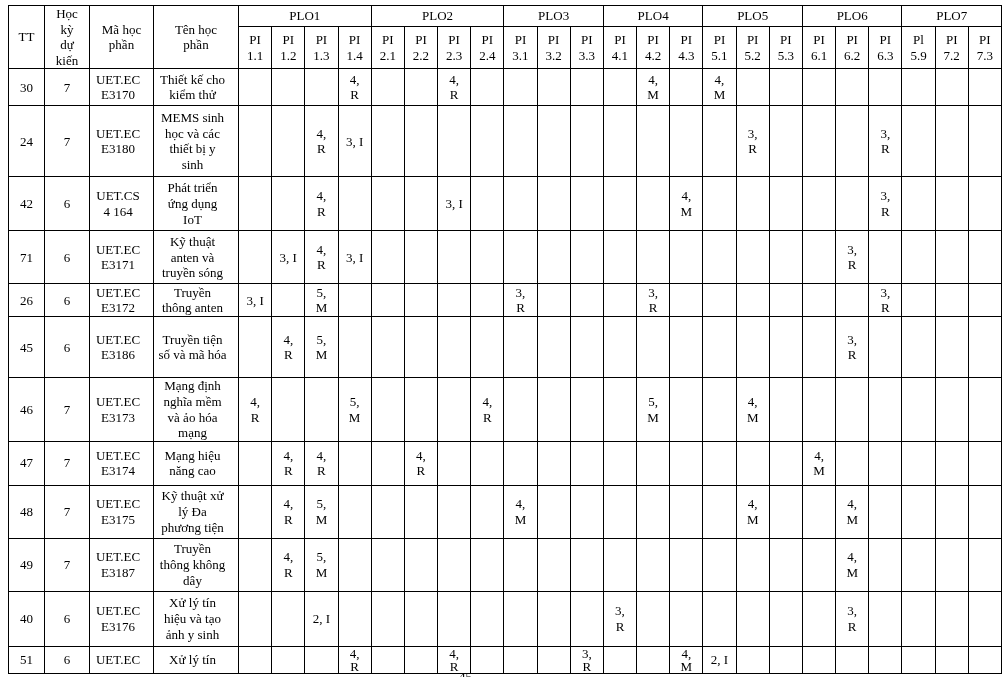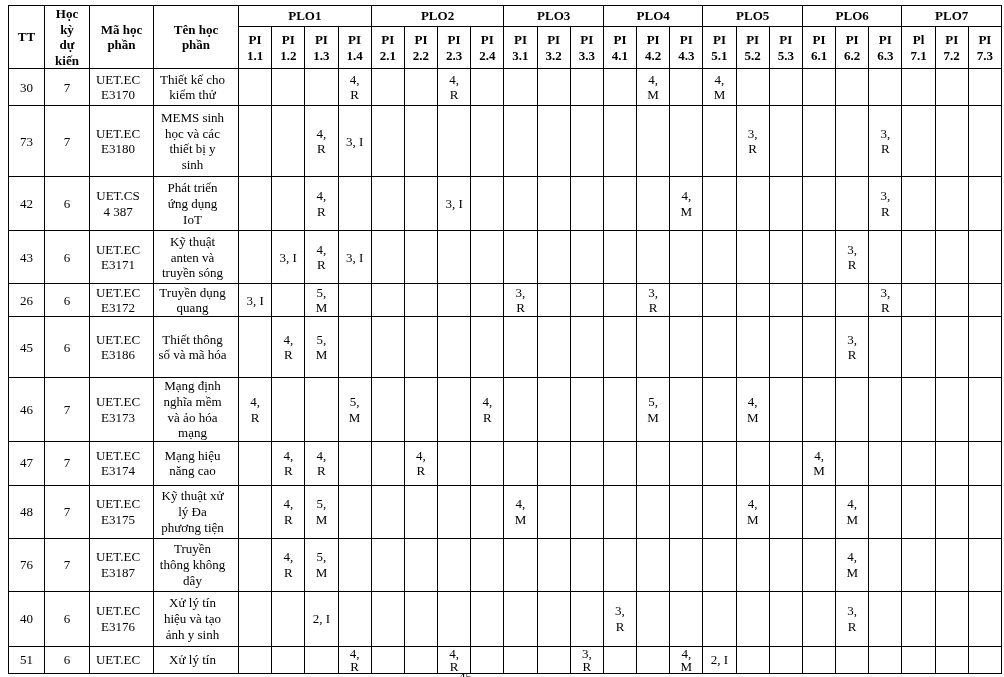--- a/index.html
+++ b/index.html
@@ -21,21 +21,21 @@
     border: 1px solid #000000;
     font-size: 13px;
     line-height: 1.2;
     padding: 0 2px;
     vertical-align: middle;
     text-align: center;
     white-space: pre-line;
     overflow: hidden;
     word-wrap: break-word;
   }
-  .plo-table th { font-weight: bold; }
+  .plo-table th { font-weight: normal; }
   .plo-table tr.group-row th { height: 20px; }
   .plo-table tr.pi-row th { height: 40px; text-align: center; }
   .plo-table td.cell-code,
   .plo-table td.cell-name {
     text-align: center;
     padding-left: 4px;
     padding-right: 11px;
   }
   .plo-table tbody tr:last-child td { line-height: 1.0; }
   .page-number {
@@ -133,21 +133,21 @@
 5.2</th>
         <th>PI
 5.3</th>
         <th>PI
 6.1</th>
         <th>PI
 6.2</th>
         <th>PI
 6.3</th>
         <th>Pl
-7.1</th>
+5.9</th>
         <th>PI
 7.2</th>
         <th>PI
 7.3</th>
       </tr>
     </thead>
   <tbody>
       <tr style="height: 37px;">
         <td class="cell-tt">30</td>
         <td class="cell-semester">7</td>
@@ -175,21 +175,21 @@
         <td class="cell-pi"></td>
         <td class="cell-pi"></td>
         <td class="cell-pi"></td>
         <td class="cell-pi"></td>
         <td class="cell-pi"></td>
         <td class="cell-pi"></td>
         <td class="cell-pi"></td>
         <td class="cell-pi"></td>
       </tr>
       <tr style="height: 71px;">
-        <td class="cell-tt">73</td>
+        <td class="cell-tt">24</td>
         <td class="cell-semester">7</td>
         <td class="cell-code">UET.EC E3180</td>
         <td class="cell-name">MEMS sinh học và các thiết bị y sinh</td>
         <td class="cell-pi"></td>
         <td class="cell-pi"></td>
         <td class="cell-pi">4,
 R</td>
         <td class="cell-pi">3, I</td>
         <td class="cell-pi"></td>
         <td class="cell-pi"></td>
@@ -209,21 +209,21 @@
         <td class="cell-pi"></td>
         <td class="cell-pi">3,
 R</td>
         <td class="cell-pi"></td>
         <td class="cell-pi"></td>
         <td class="cell-pi"></td>
       </tr>
       <tr style="height: 54px;">
         <td class="cell-tt">42</td>
         <td class="cell-semester">6</td>
-        <td class="cell-code">UET.CS4 387</td>
+        <td class="cell-code">UET.CS4 164</td>
         <td class="cell-name">Phát triển ứng dụng IoT</td>
         <td class="cell-pi"></td>
         <td class="cell-pi"></td>
         <td class="cell-pi">4,
 R</td>
         <td class="cell-pi"></td>
         <td class="cell-pi"></td>
         <td class="cell-pi"></td>
         <td class="cell-pi">3, I</td>
         <td class="cell-pi"></td>
@@ -239,21 +239,21 @@
         <td class="cell-pi"></td>
         <td class="cell-pi"></td>
         <td class="cell-pi"></td>
         <td class="cell-pi">3,
 R</td>
         <td class="cell-pi"></td>
         <td class="cell-pi"></td>
         <td class="cell-pi"></td>
       </tr>
       <tr style="height: 53px;">
-        <td class="cell-tt">43</td>
+        <td class="cell-tt">71</td>
         <td class="cell-semester">6</td>
         <td class="cell-code">UET.EC E3171</td>
         <td class="cell-name">Kỹ thuật anten và truyền sóng</td>
         <td class="cell-pi"></td>
         <td class="cell-pi">3, I</td>
         <td class="cell-pi">4,
 R</td>
         <td class="cell-pi">3, I</td>
         <td class="cell-pi"></td>
         <td class="cell-pi"></td>
@@ -273,21 +273,21 @@
 R</td>
         <td class="cell-pi"></td>
         <td class="cell-pi"></td>
         <td class="cell-pi"></td>
         <td class="cell-pi"></td>
       </tr>
       <tr style="height: 33px;">
         <td class="cell-tt">26</td>
         <td class="cell-semester">6</td>
         <td class="cell-code">UET.EC E3172</td>
-        <td class="cell-name">Truyền dụng quang</td>
+        <td class="cell-name">Truyền thông anten</td>
         <td class="cell-pi">3, I</td>
         <td class="cell-pi"></td>
         <td class="cell-pi">5,
 M</td>
         <td class="cell-pi"></td>
         <td class="cell-pi"></td>
         <td class="cell-pi"></td>
         <td class="cell-pi"></td>
         <td class="cell-pi"></td>
         <td class="cell-pi">3,
@@ -306,21 +306,21 @@
         <td class="cell-pi">3,
 R</td>
         <td class="cell-pi"></td>
         <td class="cell-pi"></td>
         <td class="cell-pi"></td>
       </tr>
       <tr style="height: 61px;">
         <td class="cell-tt">45</td>
         <td class="cell-semester">6</td>
         <td class="cell-code">UET.EC E3186</td>
-        <td class="cell-name">Thiết thông số và mã hóa</td>
+        <td class="cell-name">Truyền tiện số và mã hóa</td>
         <td class="cell-pi"></td>
         <td class="cell-pi">4,
 R</td>
         <td class="cell-pi">5,
 M</td>
         <td class="cell-pi"></td>
         <td class="cell-pi"></td>
         <td class="cell-pi"></td>
         <td class="cell-pi"></td>
         <td class="cell-pi"></td>
@@ -436,21 +436,21 @@
         <td class="cell-pi"></td>
         <td class="cell-pi"></td>
         <td class="cell-pi">4,
 M</td>
         <td class="cell-pi"></td>
         <td class="cell-pi"></td>
         <td class="cell-pi"></td>
         <td class="cell-pi"></td>
       </tr>
       <tr style="height: 53px;">
-        <td class="cell-tt">76</td>
+        <td class="cell-tt">49</td>
         <td class="cell-semester">7</td>
         <td class="cell-code">UET.EC E3187</td>
         <td class="cell-name">Truyền thông không dây</td>
         <td class="cell-pi"></td>
         <td class="cell-pi">4,
 R</td>
         <td class="cell-pi">5,
 M</td>
         <td class="cell-pi"></td>
         <td class="cell-pi"></td>

